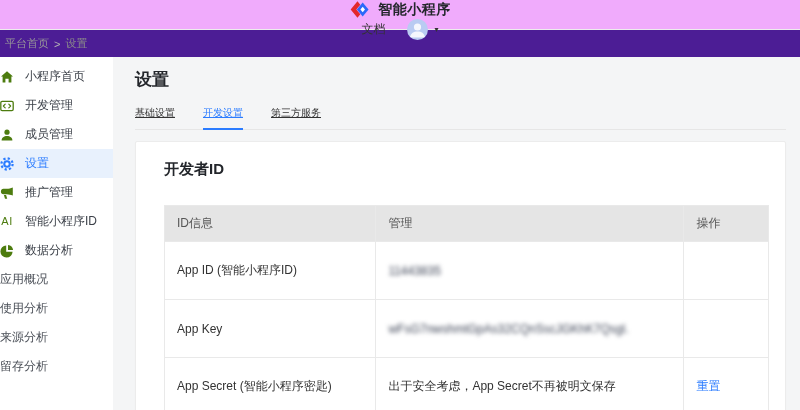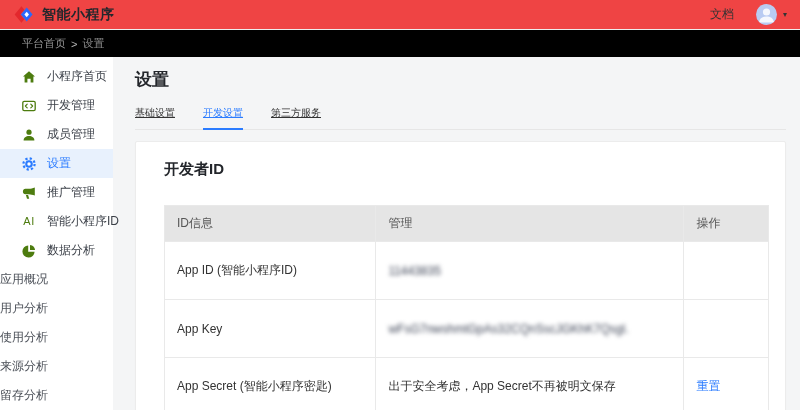--- a/index.html
+++ b/index.html
@@ -1,45 +1,45 @@
 <!DOCTYPE html>
 <html><head>
 <meta charset="utf-8">
 <style>
   html,body{margin:0;padding:0;width:800px;height:410px;overflow:hidden;
     background:#f4f5f6;font-family:"Liberation Sans","DejaVu Sans",sans-serif;
     -webkit-font-smoothing:antialiased;}
   *{box-sizing:border-box;}
 
   
-  .header{height:30px;background:#ef4444;border-bottom:1px solid #ededed;
-    display:flex;align-items:center;justify-content:space-between;padding:0 13px;}
+  .header{height:30px;background:#f0abfc;border-bottom:1px solid #ededed;
+    display:flex;align-items:center;justify-content:space-between;padding:0 13px;flex-direction:column;}
   .logo{display:flex;align-items:center;gap:7px;cursor:pointer;}
   .logo svg{width:22px;height:19px;display:block;}
   .logo-text{font-size:14px;font-weight:bold;color:#24272c;letter-spacing:.5px;}
   .header-right{display:flex;align-items:center;}
   .doc-link{font-size:12px;color:#333;margin-right:22px;cursor:pointer;}
   .avatar{width:21px;height:21px;border-radius:50%;background:#b9cbf2;position:relative;
     overflow:hidden;cursor:pointer;flex-shrink:0;}
   .avatar svg{width:21px;height:21px;display:block;}
   .caret{font-size:8px;color:#333;margin-left:6px;cursor:pointer;line-height:1;}
 
   
-  .breadcrumb{height:27px;background:#000000;display:flex;align-items:center;
-    padding:0 22px;font-size:11px;color:#999;}
+  .breadcrumb{height:27px;background:#4c1d95;display:flex;align-items:center;
+    padding:0 5px;font-size:11px;color:#999;}
   .breadcrumb .sep{margin:0 5px;color:#b5b5b5;}
   .breadcrumb .crumb-link{cursor:pointer;}
   .breadcrumb .crumb-current{color:#8a8a8a;}
 
   
   .layout{display:flex;height:353px;}
 
   
   .sidebar{width:113px;background:#fff;padding-top:5px;flex-shrink:0;}
-  .nav-item{height:29px;display:flex;align-items:center;padding-left:22px;
+  .nav-item{height:29px;display:flex;align-items:center;padding-left:0;
     font-size:12px;color:#3a3f47;cursor:pointer;white-space:nowrap;}
   .nav-icon{width:14px;height:14px;margin-right:11px;color:#4d7c0f;
     display:inline-flex;align-items:center;justify-content:center;flex-shrink:0;}
   .nav-icon svg{width:14px;height:14px;display:block;}
   .nav-item.active{background:#e8f1fd;color:#2b7cff;}
   .nav-item.active .nav-icon{color:#2b7cff;}
   .ai-glyph{font-size:11px;letter-spacing:.5px;color:inherit;line-height:1;}
   .nav-sub{height:29px;display:flex;align-items:center;
     font-size:12px;color:#4a4f57;cursor:pointer;white-space:nowrap;}
 
@@ -165,23 +165,20 @@
           <path d="M8 6 V0.9 A6.1 6.1 0 0 1 13.1 6 Z" fill="currentColor"></path>
         </svg>
       </span>
       <span>数据分析</span>
     </div>
 
     <div class="nav-sub">
       <span>应用概况</span>
     </div>
     <div class="nav-sub">
-      <span>用户分析</span>
-    </div>
-    <div class="nav-sub">
       <span>使用分析</span>
     </div>
     <div class="nav-sub">
       <span>来源分析</span>
     </div>
     <div class="nav-sub">
       <span>留存分析</span>
     </div>
   </aside>
 

